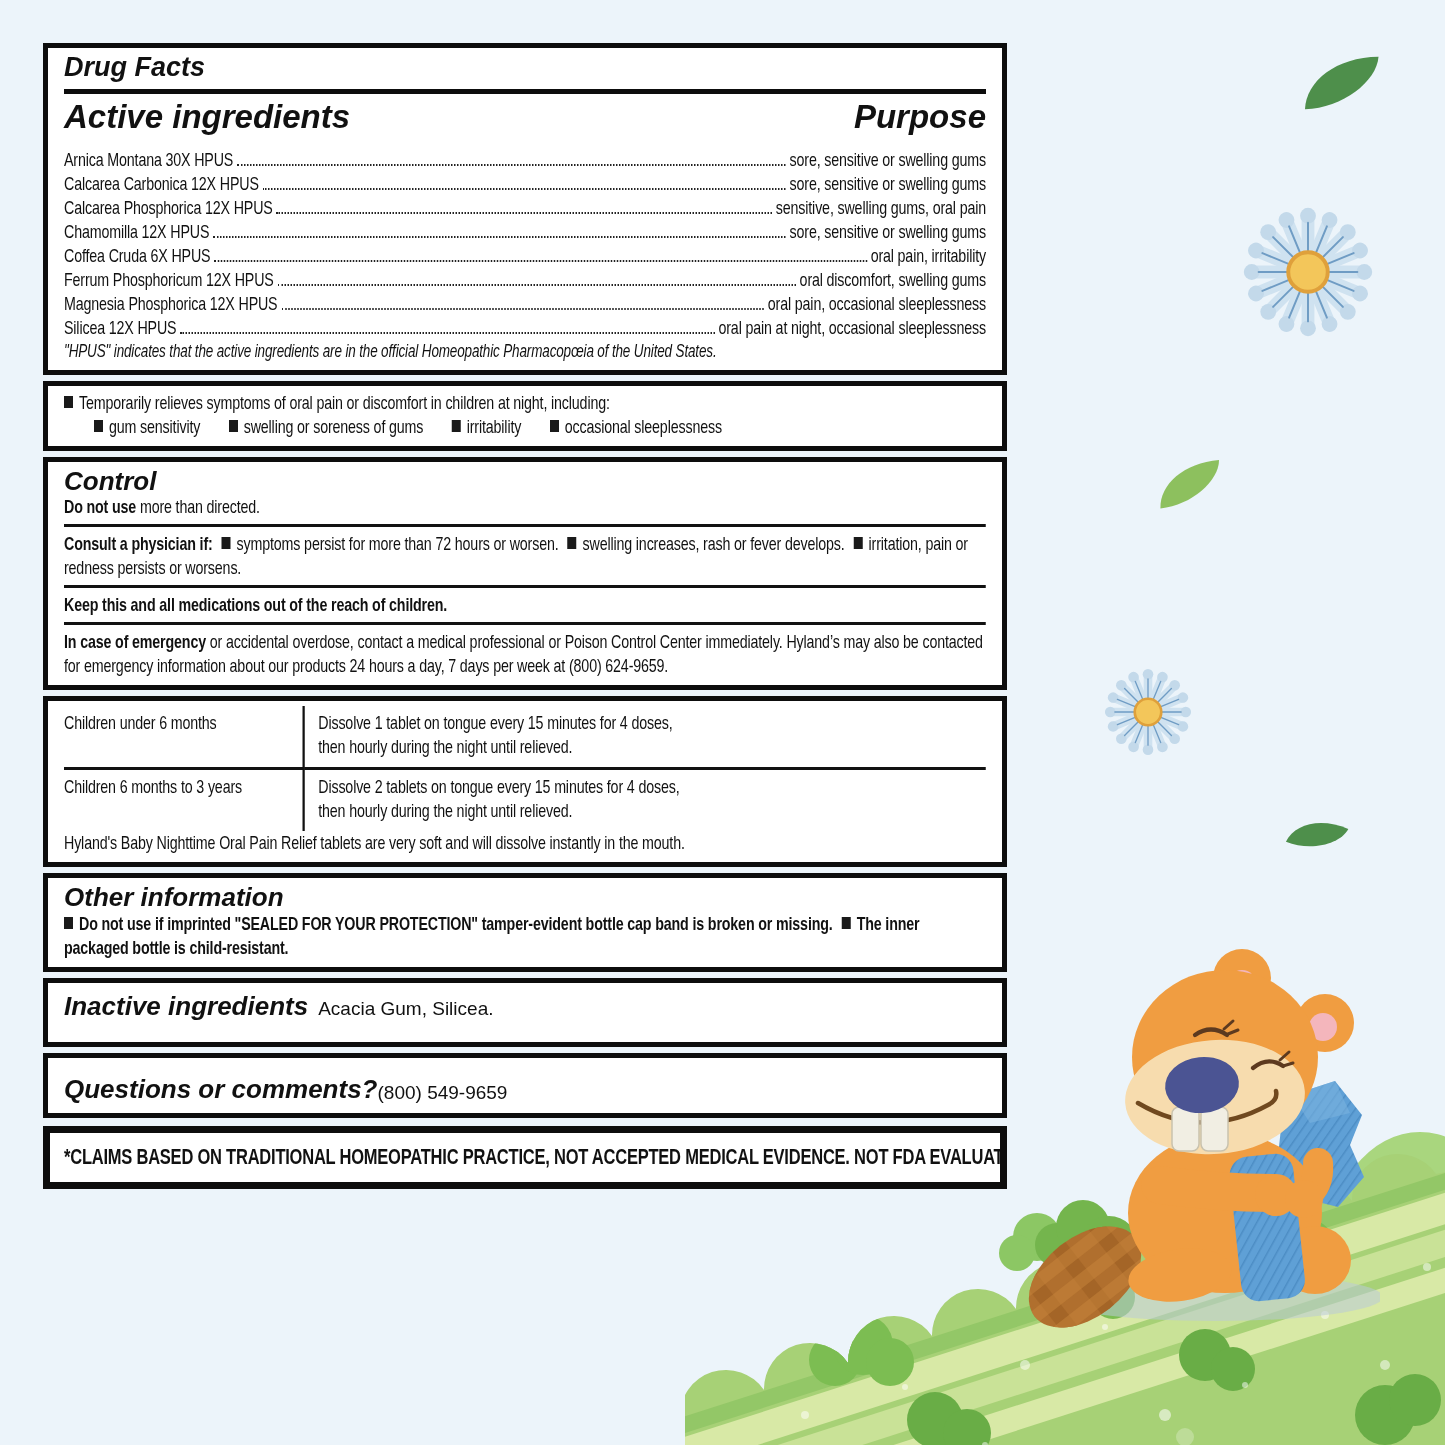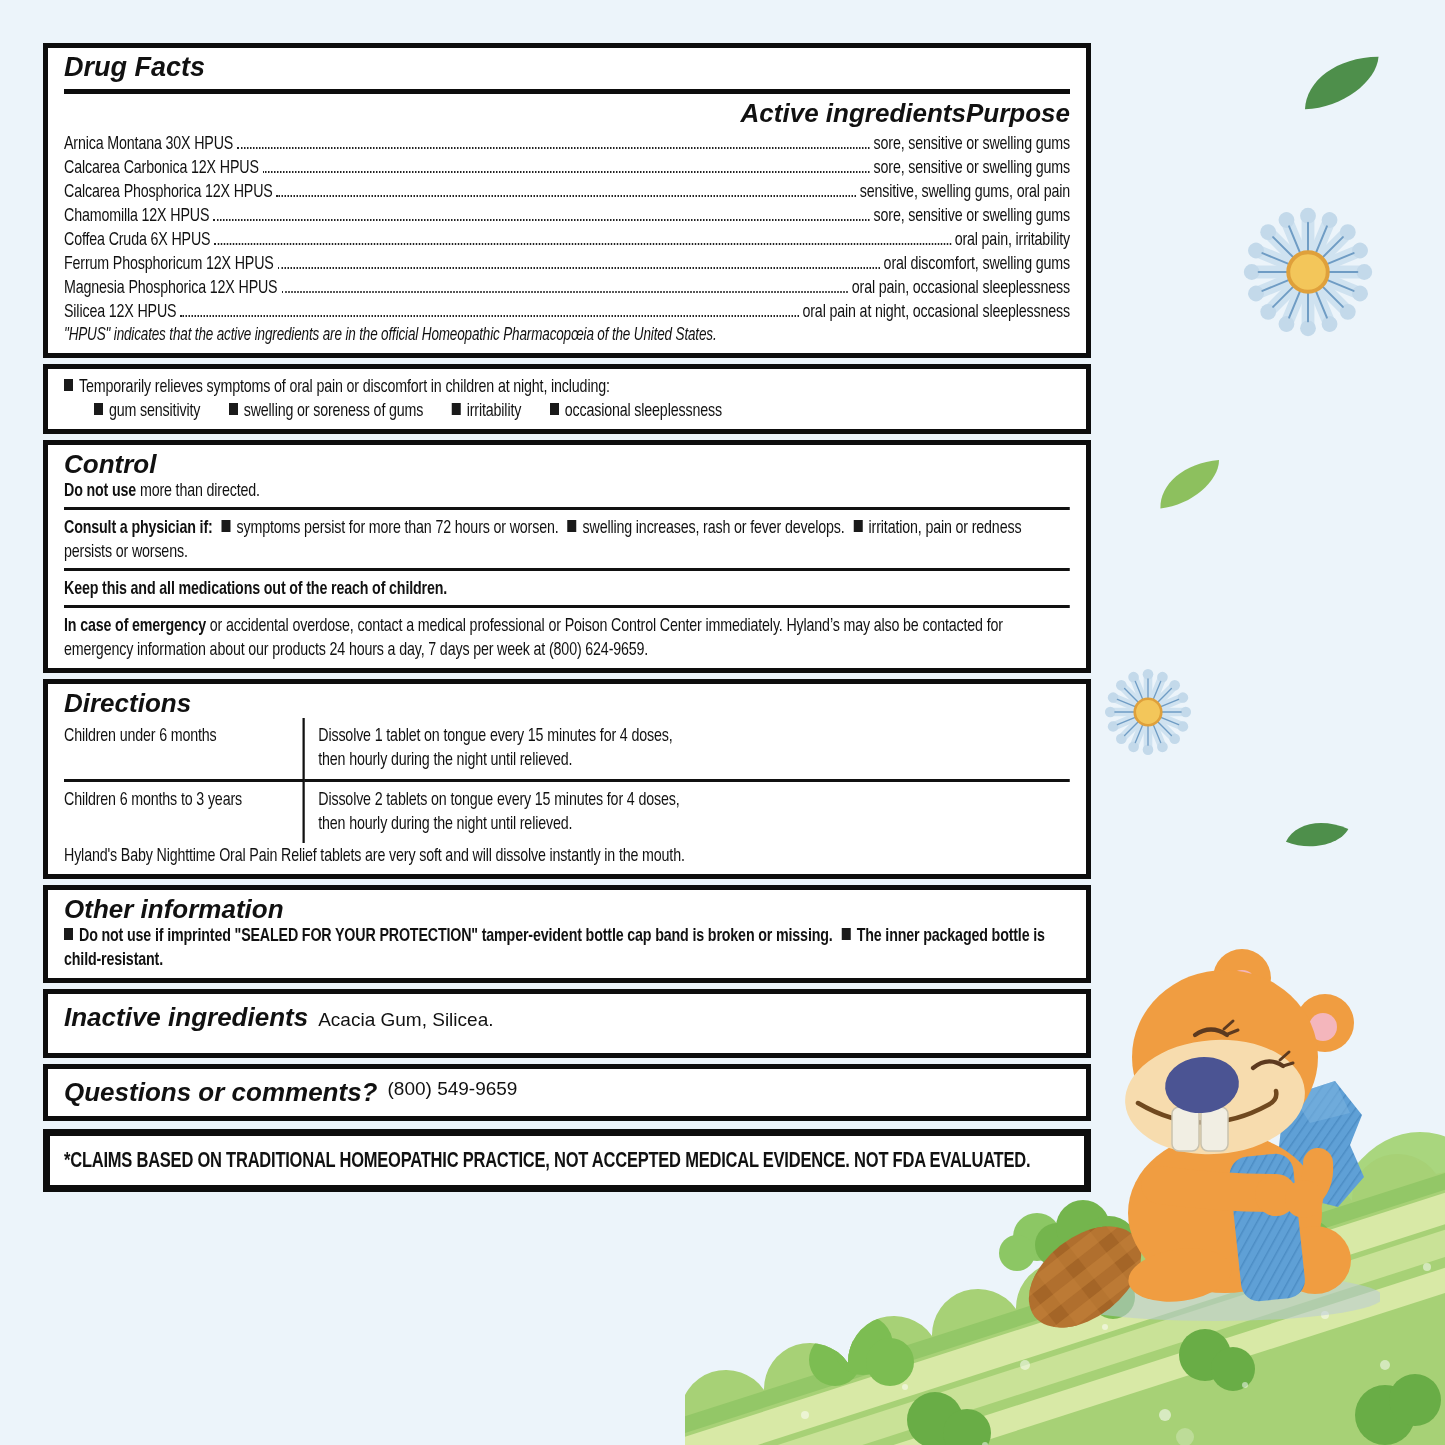--- a/index.html
+++ b/index.html
@@ -5,32 +5,32 @@
   html,body{margin:0;padding:0;}
   body{
     width:1445px;height:1445px;position:relative;overflow:hidden;
     background:#ecf4fa;
     font-family:"Liberation Sans","DejaVu Sans",sans-serif;
     color:#111;
   }
   
   .decor{position:absolute;z-index:1;}
   
-  .label{position:absolute;left:43px;top:43px;width:1048px;z-index:2;}
+  .label{position:absolute;left:43px;top:43px;width:964px;z-index:2;}
   .box{
     background:#fff;border:5px solid #0d0d0d;margin-bottom:6px;
     padding:5px 16px 7px 16px;overflow:hidden;
   }
   .box.claims{border-width:7px;margin-top:8px;padding:12px 14px;}
   h1,h2{margin:0;font-style:italic;font-weight:bold;line-height:1.1;}
   h1{font-size:27px;}
   h2{font-size:26px;}
   .h-inline{font-style:italic;font-weight:bold;font-size:26px;white-space:nowrap;}
   .title-rule{border-top:5px solid #0d0d0d;margin:6px 0 4px 0;}
-  .ai-head{display:flex;justify-content:flex-end;font-style:italic;font-weight:bold;font-size:26px;margin-bottom:2px;}
+  .ai-head{display:flex;justify-content:space-between;font-style:italic;font-weight:bold;font-size:33px;margin-bottom:12px;}
   
   .sh{transform:scaleX(0.75);transform-origin:0 0;width:133.33%;letter-spacing:-0.2px;}
   .body,.sh{font-size:19px;line-height:24px;}
   .ai-row{display:flex;align-items:baseline;}
   .ai-name{white-space:nowrap;}
   .ai-purpose{white-space:nowrap;}
   .leader{flex:1;border-bottom:2px dotted #222;margin:0 5px 4px 5px;min-width:30px;}
   .footnote{font-style:italic;font-size:18px;line-height:23px;}
   p{margin:0;}
   .sq{display:inline-block;width:12px;height:12px;background:#1a1a1a;margin-right:8px;vertical-align:1px;}
@@ -323,21 +323,20 @@
       <div class="rule"></div>
       <p><b>Consult a physician if:</b><span class="sq spaced"></span><span>symptoms persist for more than 72 hours or worsen.</span><span class="sq spaced"></span><span>swelling increases, rash or fever develops.</span><span class="sq spaced"></span><span>irritation, pain or redness persists or worsens.</span></p>
       <div class="rule"></div>
       <p class="bold-line">Keep this and all medications out of the reach of children.</p>
       <div class="rule"></div>
       <p><b>In case of emergency</b><span> or accidental overdose, contact a medical professional or Poison Control Center immediately. Hyland’s may also be contacted for emergency information about our products 24 hours a day, 7 days per week at (800) 624-9659.</span></p>
     </div>
   </section>
 
   <section class="box">
-    <h2>Directions</h2>
     <div class="sh">
       <div class="dir">
         <div class="c1">Children under 6 months</div>
         <div class="c2">
           <div>Dissolve 1 tablet on tongue every 15 minutes for 4 doses,</div>
           <div>then hourly during the night until relieved.</div>
         </div>
         <div class="c1 r2">Children 6 months to 3 years</div>
         <div class="c2 r2">
           <div>Dissolve 2 tablets on tongue every 15 minutes for 4 doses,</div>
@@ -353,21 +352,21 @@
     <div class="sh">
       <p class="bold-line"><span class="sq"></span><span>Do not use if imprinted "SEALED FOR YOUR PROTECTION" tamper-evident bottle cap band is broken or missing.</span><span class="sq spaced"></span><span>The inner packaged bottle is child-resistant.</span></p>
     </div>
   </section>
 
   <section class="box" style="display:flex;align-items:baseline;gap:10px;padding-top:8px;padding-bottom:20px;">
     <span class="h-inline">Inactive ingredients</span>
     <span class="body">Acacia Gum, Silicea.</span>
   </section>
 
-  <section class="box" style="display:flex;align-items:flex-start;gap:10px;padding-top:8px;padding-bottom:8px;">
+  <section class="box" style="display:flex;align-items:flex-end;padding-top:16px;padding-bottom:8px;">
     <span class="h-inline">Questions or comments?</span>
     <span class="body">(800) 549-9659</span>
   </section>
 
   <section class="box claims">
     <div class="sh"><span class="claims-text">*CLAIMS BASED ON TRADITIONAL HOMEOPATHIC PRACTICE, NOT ACCEPTED MEDICAL EVIDENCE. NOT FDA EVALUATED.</span></div>
   </section>
 
 </div>
 

